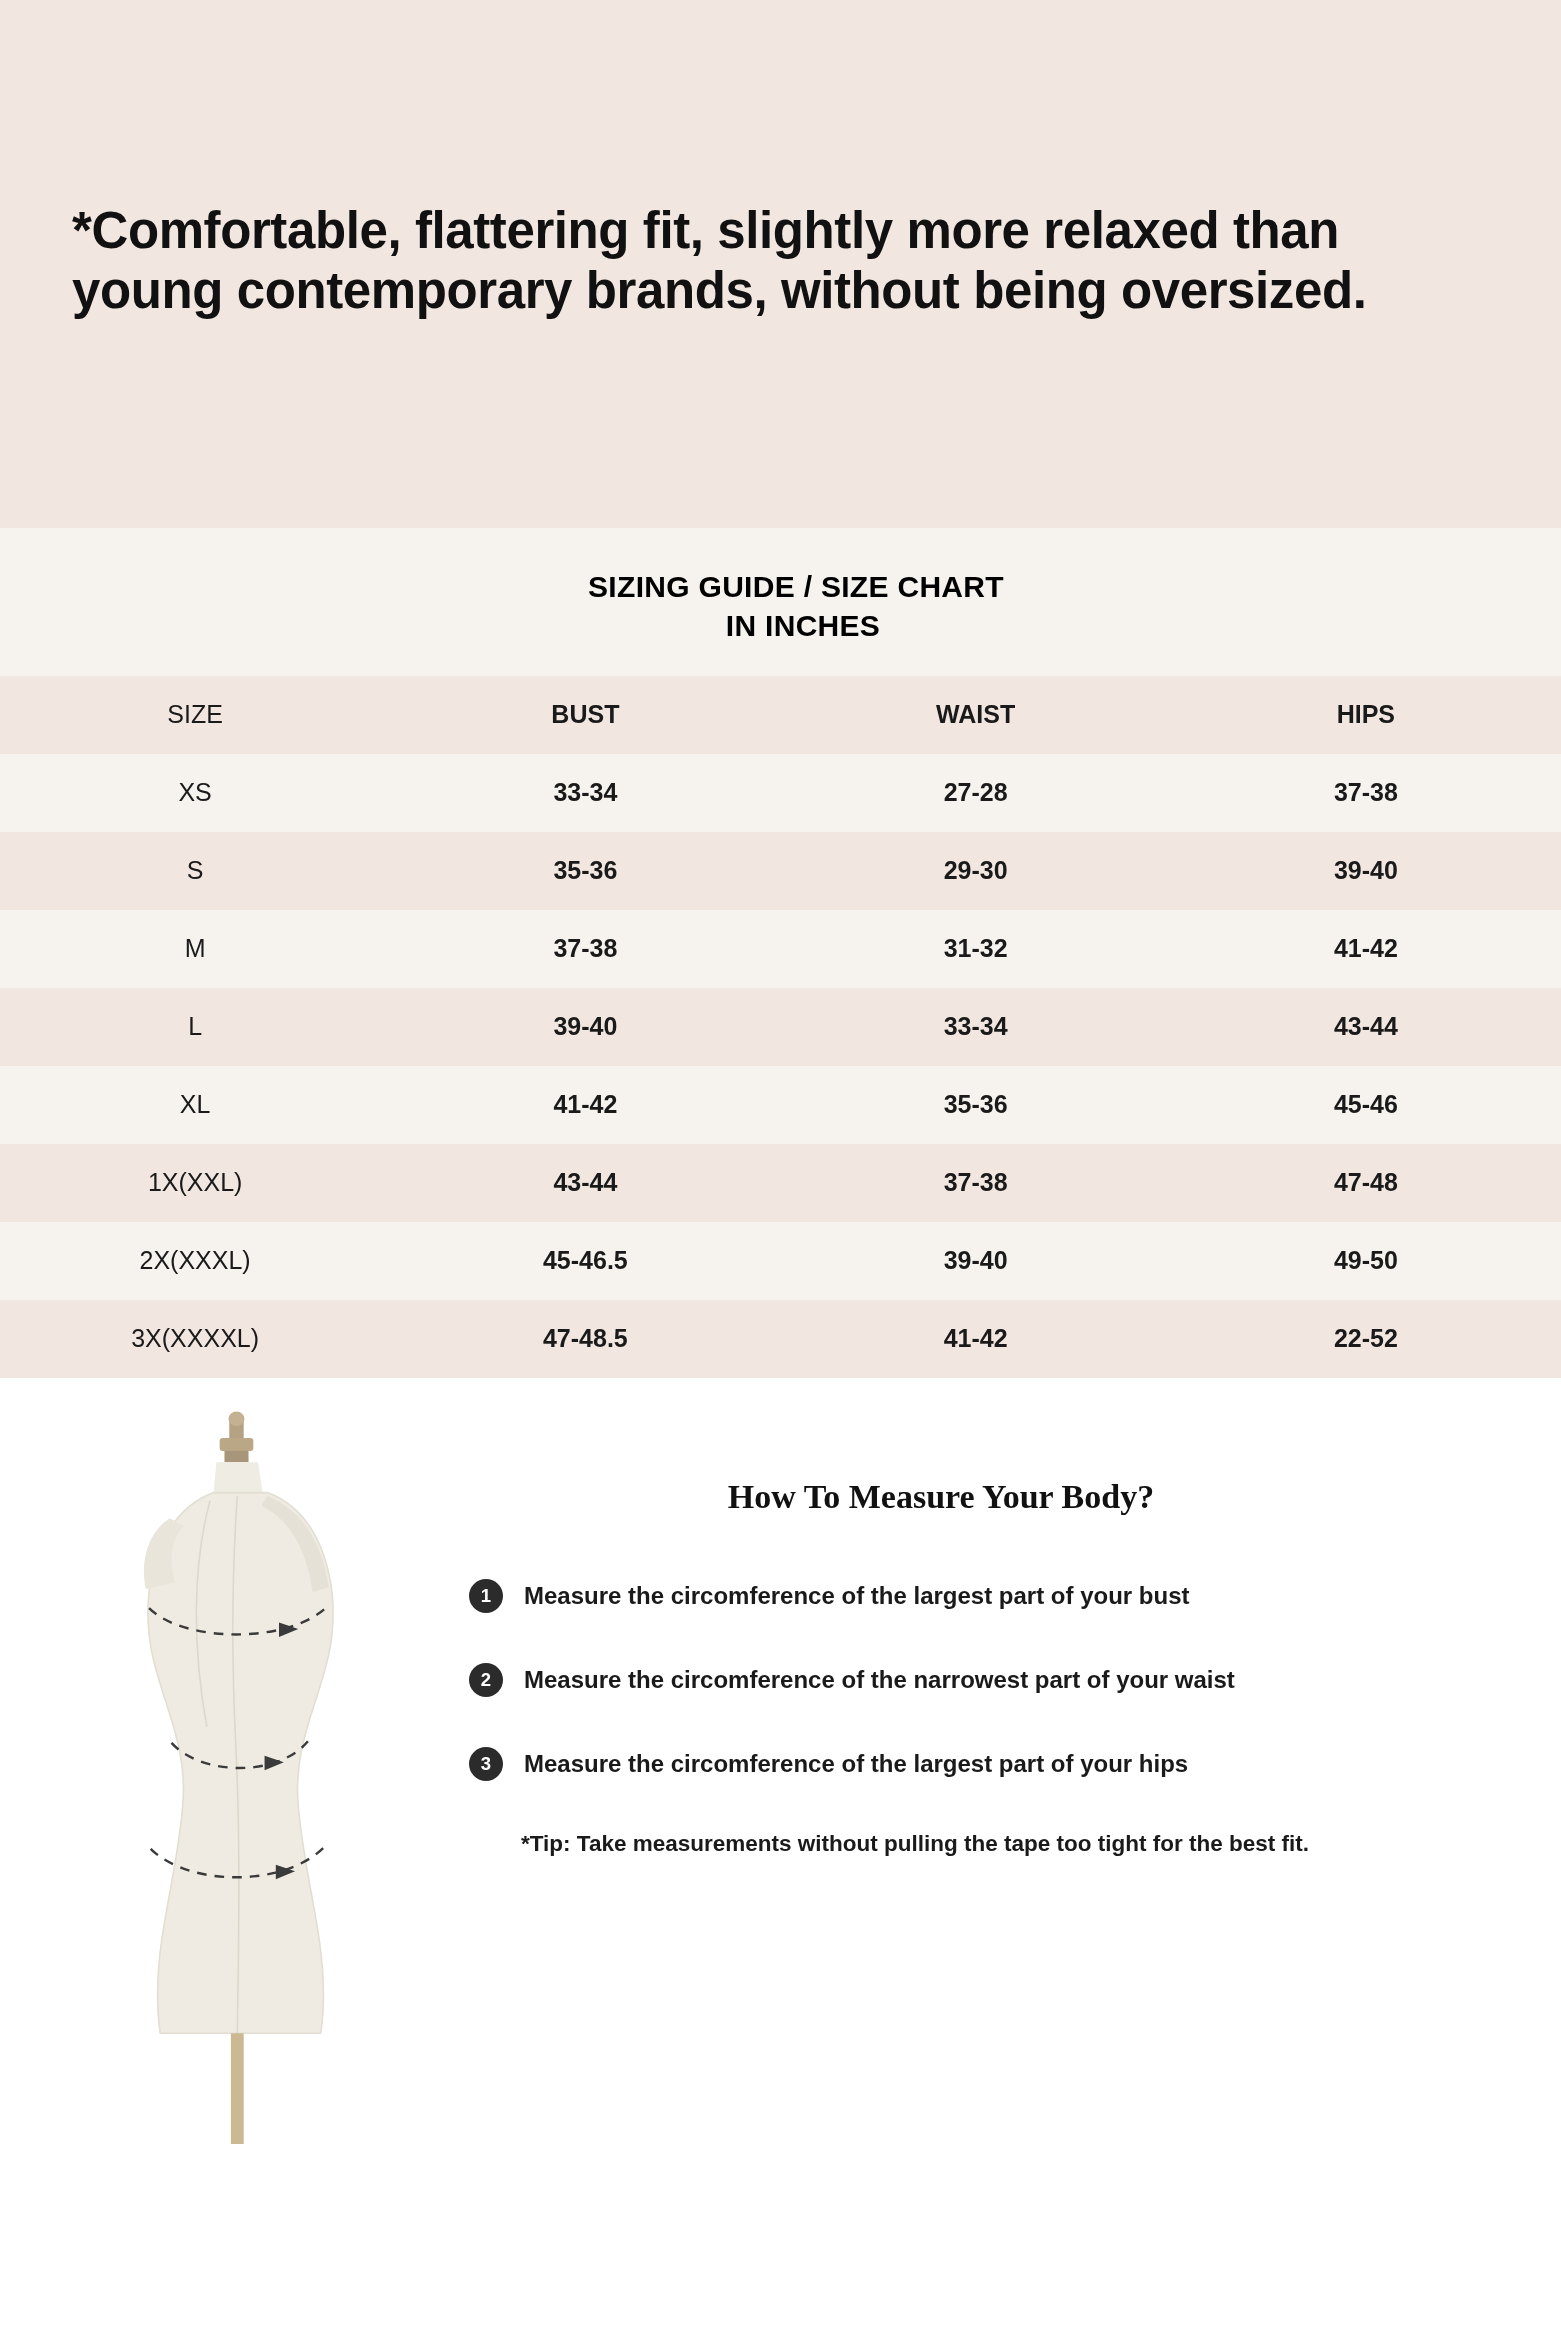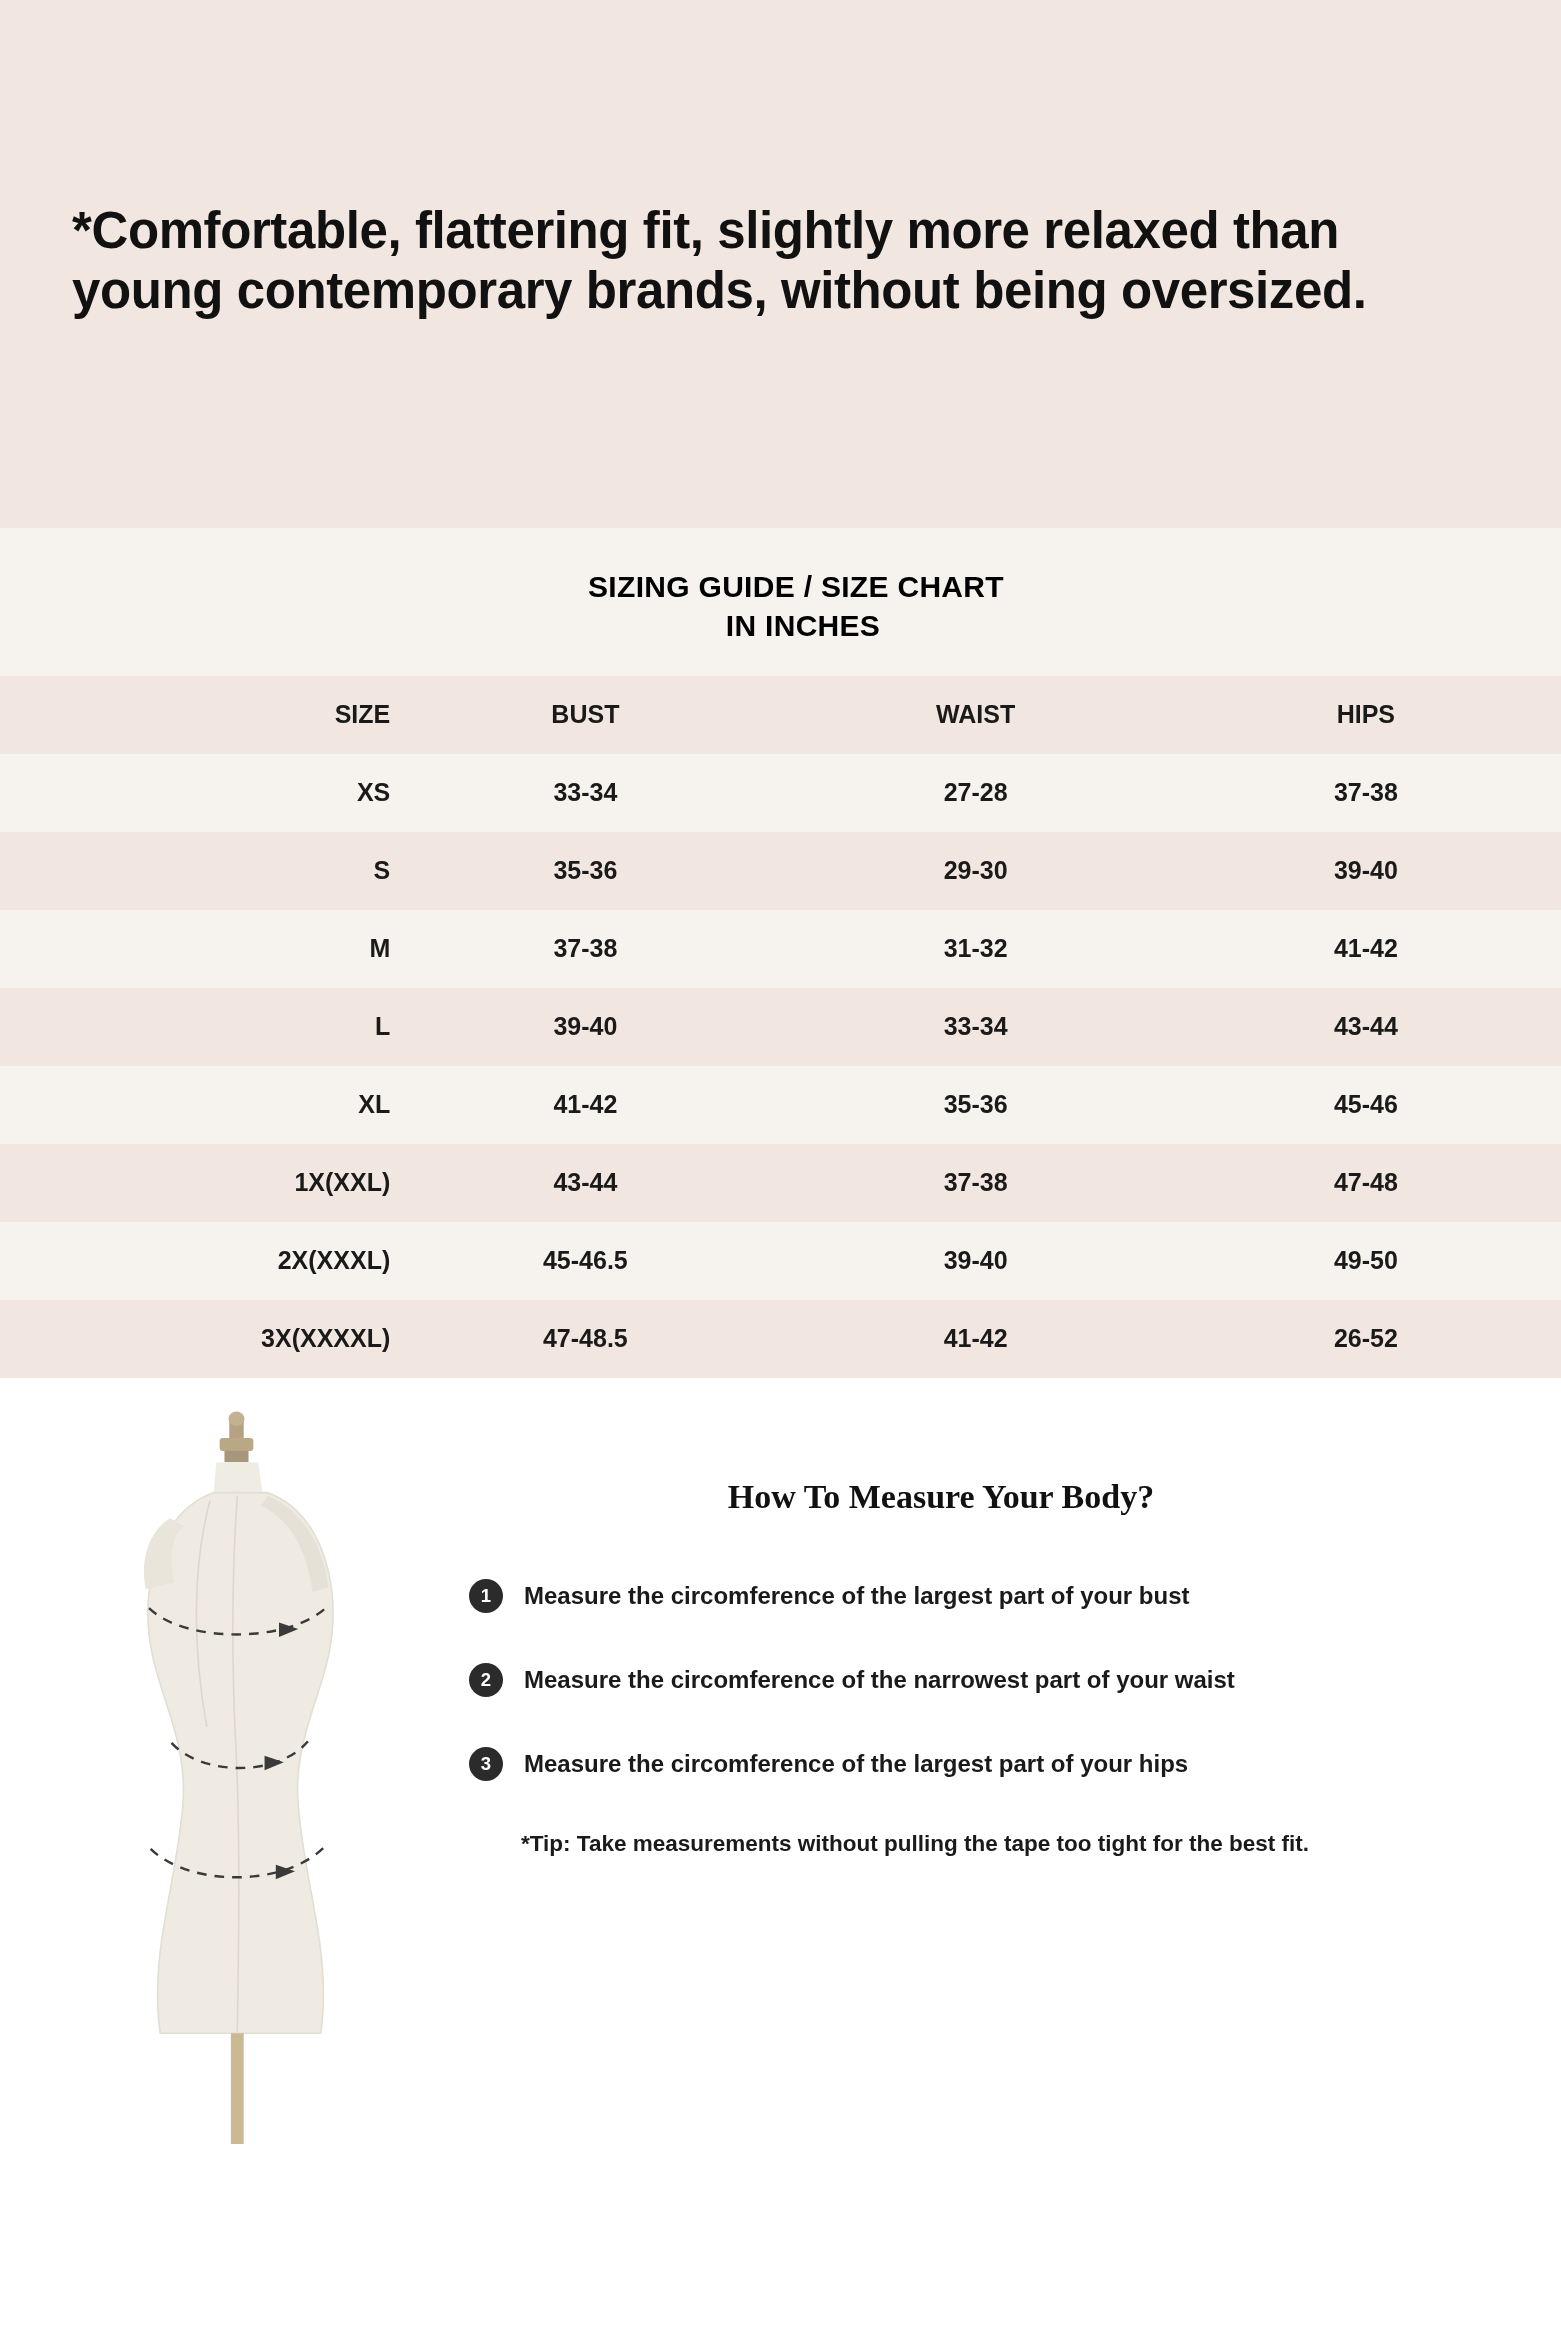--- a/index.html
+++ b/index.html
@@ -61,21 +61,21 @@
     font-weight: bold;
     color: #1a1a1a;
     padding: 0;
     height: 78px;
     vertical-align: middle;
   }
   table.size-table th { font-weight: bold; }
   table.size-table tr.band-dark { background: #f2e7e0; }
   table.size-table tr.band-light { background: #f6f3ef; }
   table.size-table td.size-cell,
-  table.size-table th.size-cell { font-weight: bold; text-align: right; }
+  table.size-table th.size-cell { font-weight: normal; }
 
   
   .measure {
     position: relative;
     background: #ffffff;
     height: 770px;
   }
   .measure-title {
     text-align: center;
     font-family: Liberation Serif, serif;
@@ -194,21 +194,21 @@
       <tr class="band-light">
         <td class="size-cell">2X(XXXL)</td>
         <td>45-46.5</td>
         <td>39-40</td>
         <td>49-50</td>
       </tr>
       <tr class="band-dark">
         <td class="size-cell">3X(XXXXL)</td>
         <td>47-48.5</td>
         <td>41-42</td>
-        <td>26-52</td>
+        <td>22-52</td>
       </tr>
     </tbody>
   </table>
 </section>
 
 <section class="measure">
 
   <svg class="mannequin" viewBox="0 0 420 920">
 
     <g>

